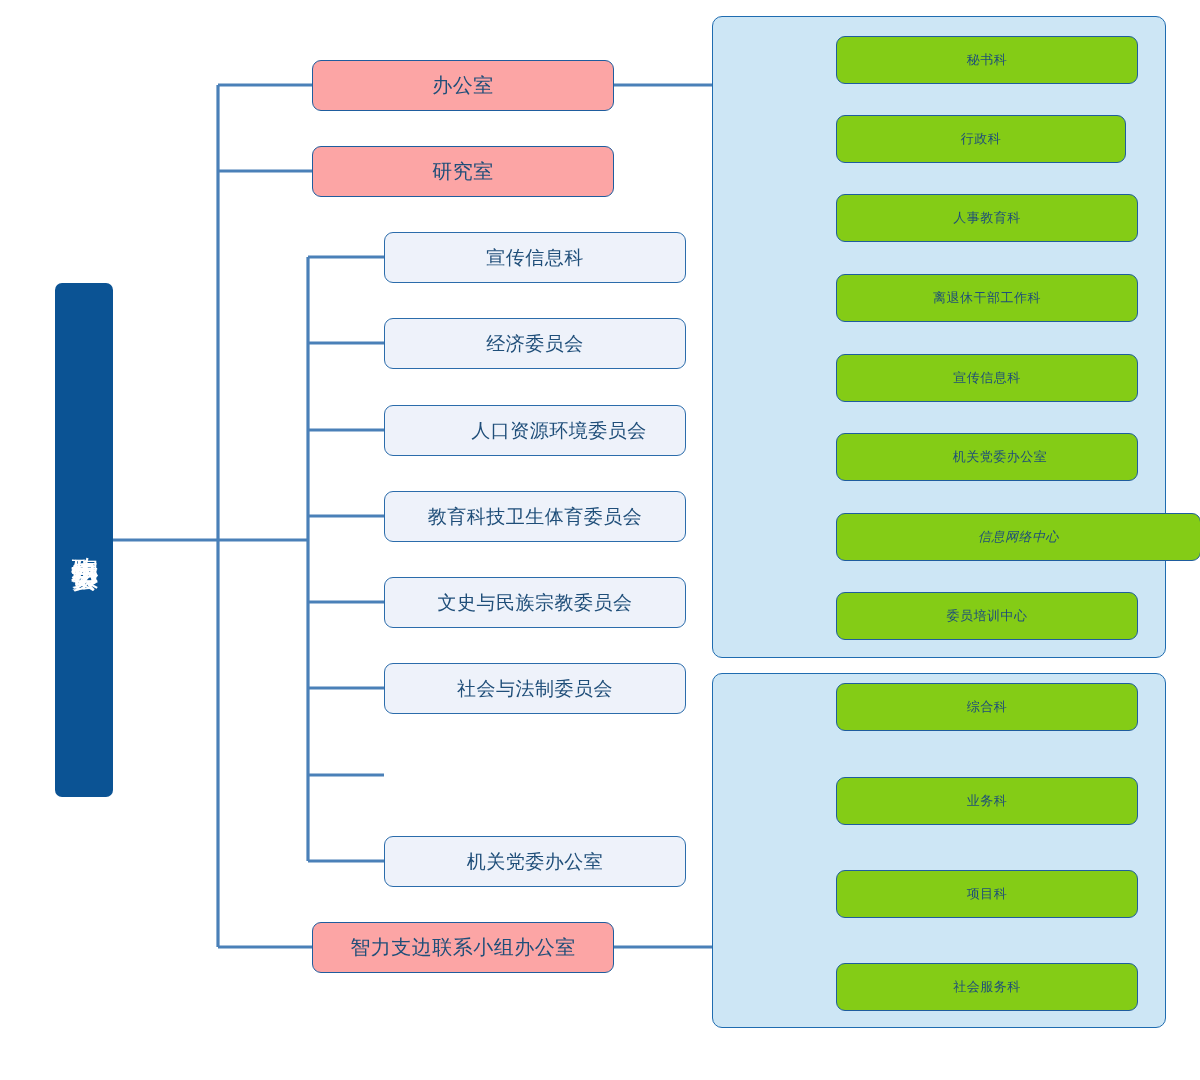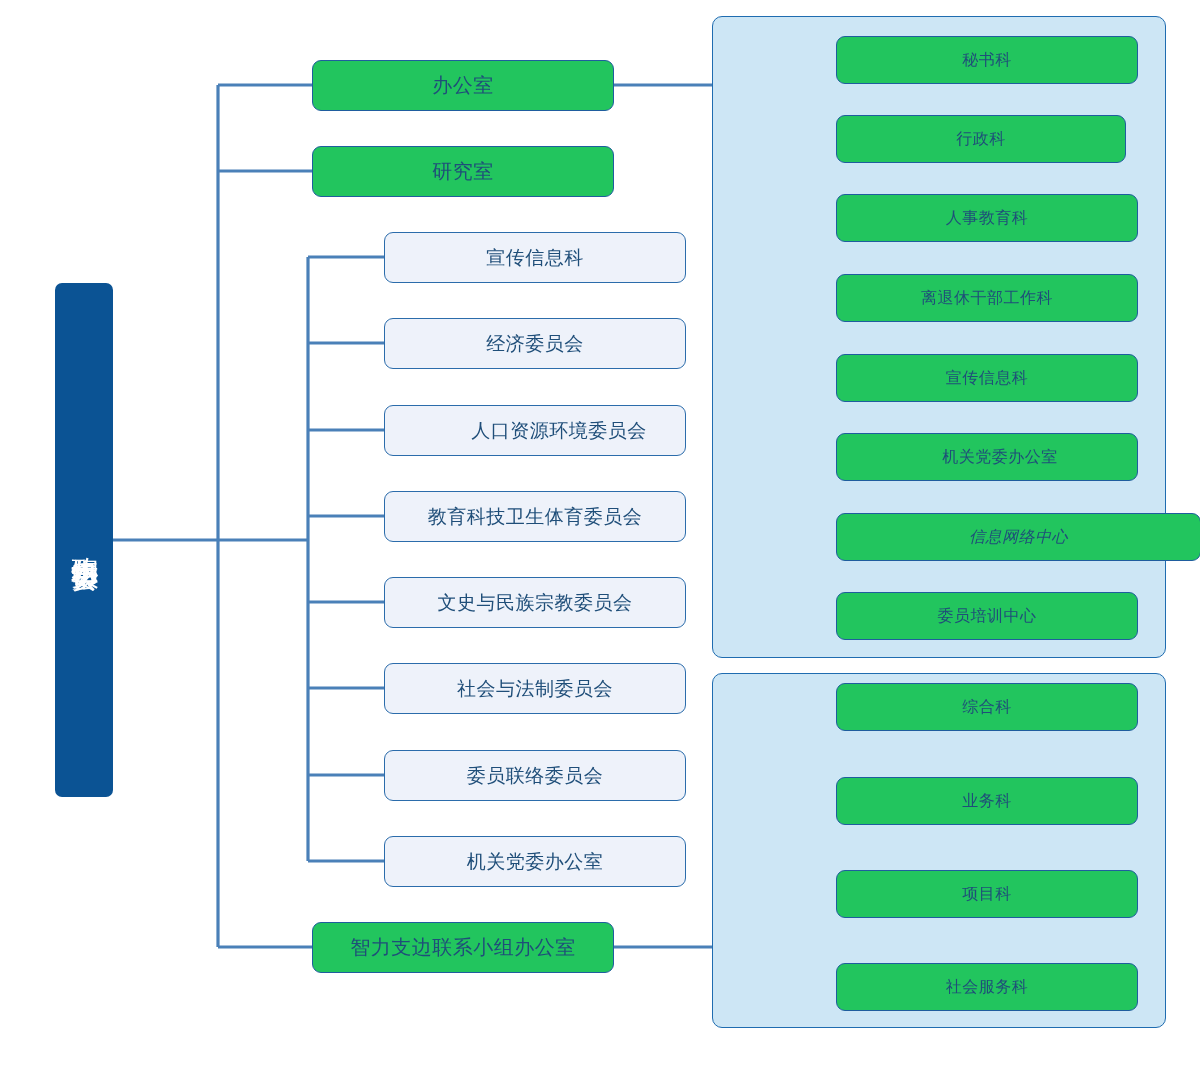--- a/index.html
+++ b/index.html
@@ -62,32 +62,32 @@
     display: flex;
     align-items: center;
     justify-content: center;
     border-radius: 9px;
     font-size: 20px;
     color: #1f4e79;
     letter-spacing: 0.5px;
     white-space: nowrap;
   }
   .node-box.level1 {
-    background: #22c55e;
+    background: #fca5a5;
     border: 1.6px solid #1f5d9e;
   }
   .node-box.committee {
     background: #eef2fa;
     border: 1.6px solid #2b6cab;
     font-size: 19px;
   }
   .node-box.sub {
-    background: #22c55e;
+    background: #84cc16;
     border: 1.6px solid #1f5d9e;
-    font-size: 16px;
+    font-size: 13px;
   }
 </style>
 </head>
 <body>
 
 <div id="chart-root">
 
   <svg id="connectors" viewBox="0 0 1200 1080" width="1200" height="1080">
     <g stroke="#4a80b8" stroke-width="3.2" fill="none" stroke-linecap="butt">
 
@@ -163,23 +163,20 @@
   </div>
   <div class="node-box committee" style="left:384px; top:491px; width:302px; height:51px;">
     <span>教育科技卫生体育委员会</span>
   </div>
   <div class="node-box committee" style="left:384px; top:577px; width:302px; height:51px;">
     <span>文史与民族宗教委员会</span>
   </div>
   <div class="node-box committee" style="left:384px; top:663px; width:302px; height:51px;">
     <span>社会与法制委员会</span>
   </div>
-  <div class="node-box committee" style="left:384px; top:750px; width:302px; height:51px;">
-    <span>委员联络委员会</span>
-  </div>
   <div class="node-box committee" style="left:384px; top:836px; width:302px; height:51px;">
     <span>机关党委办公室</span>
   </div>
 
   <div class="node-box level1" style="left:312px; top:922px; width:302px; height:51px;">
     <span>智力支边联系小组办公室</span>
   </div>
 
   <div class="node-box sub" style="left:836px; top:36px; width:302px; height:48px;">
     <span>秘书科</span>

